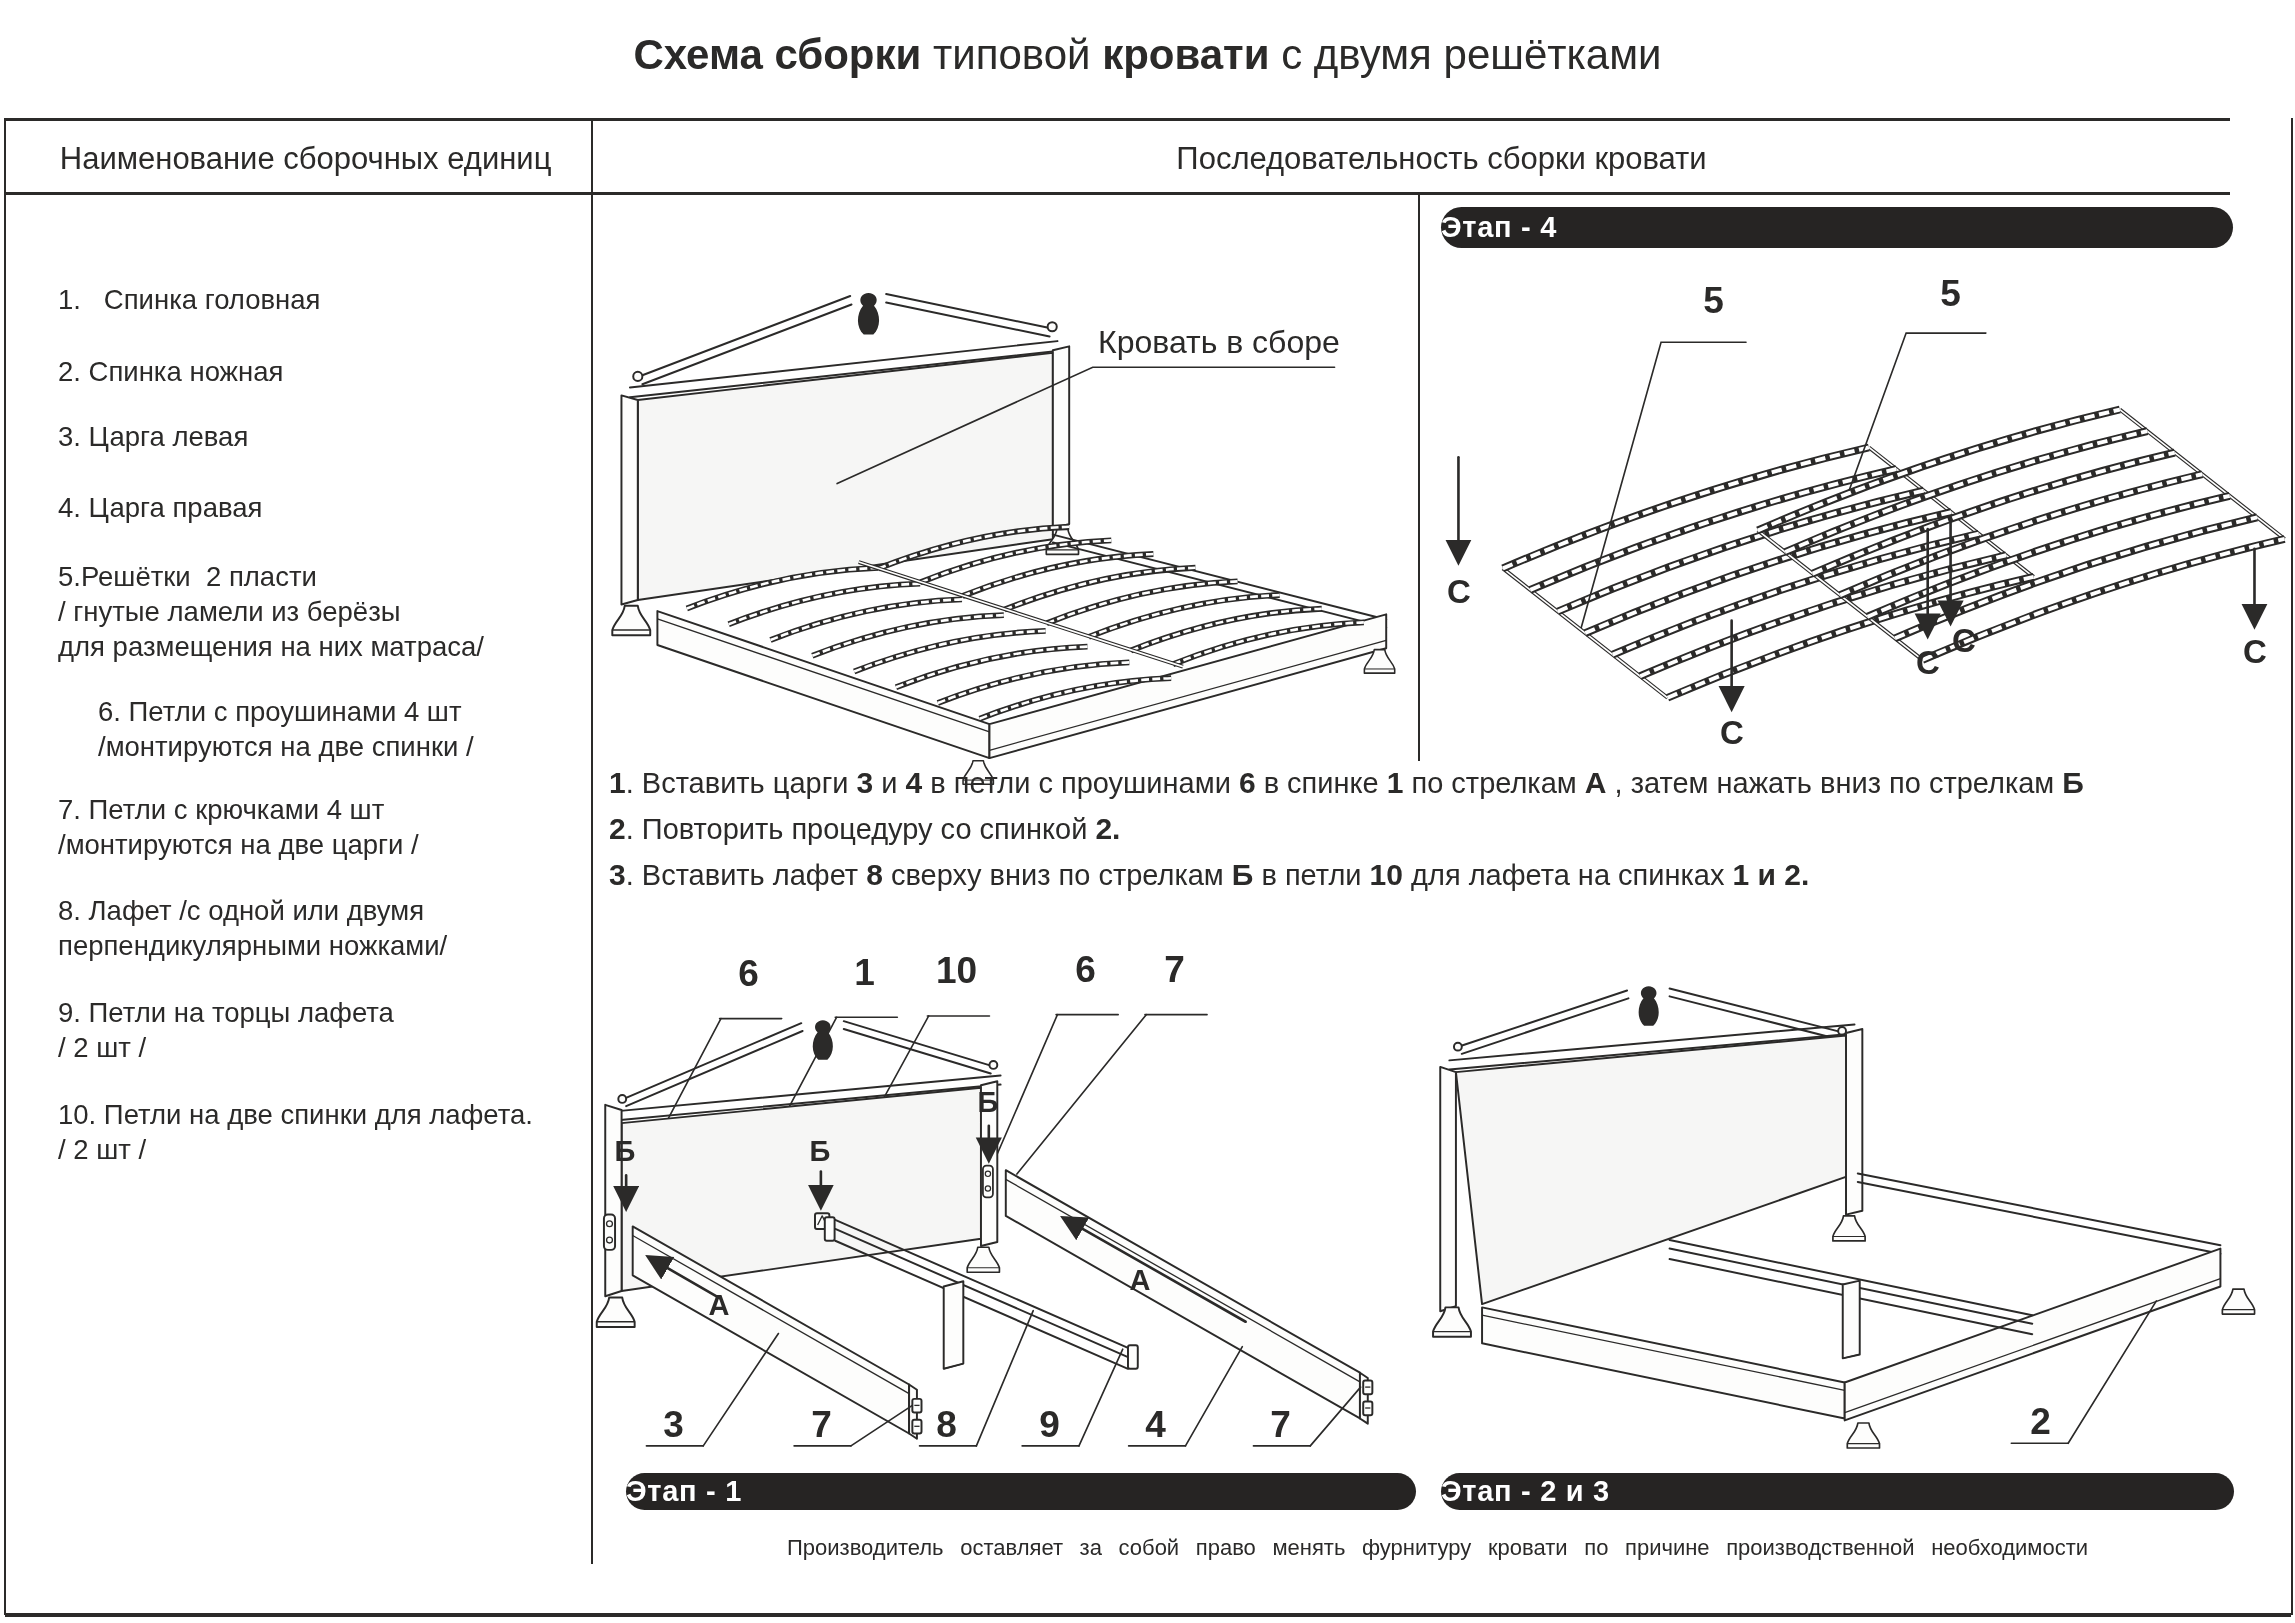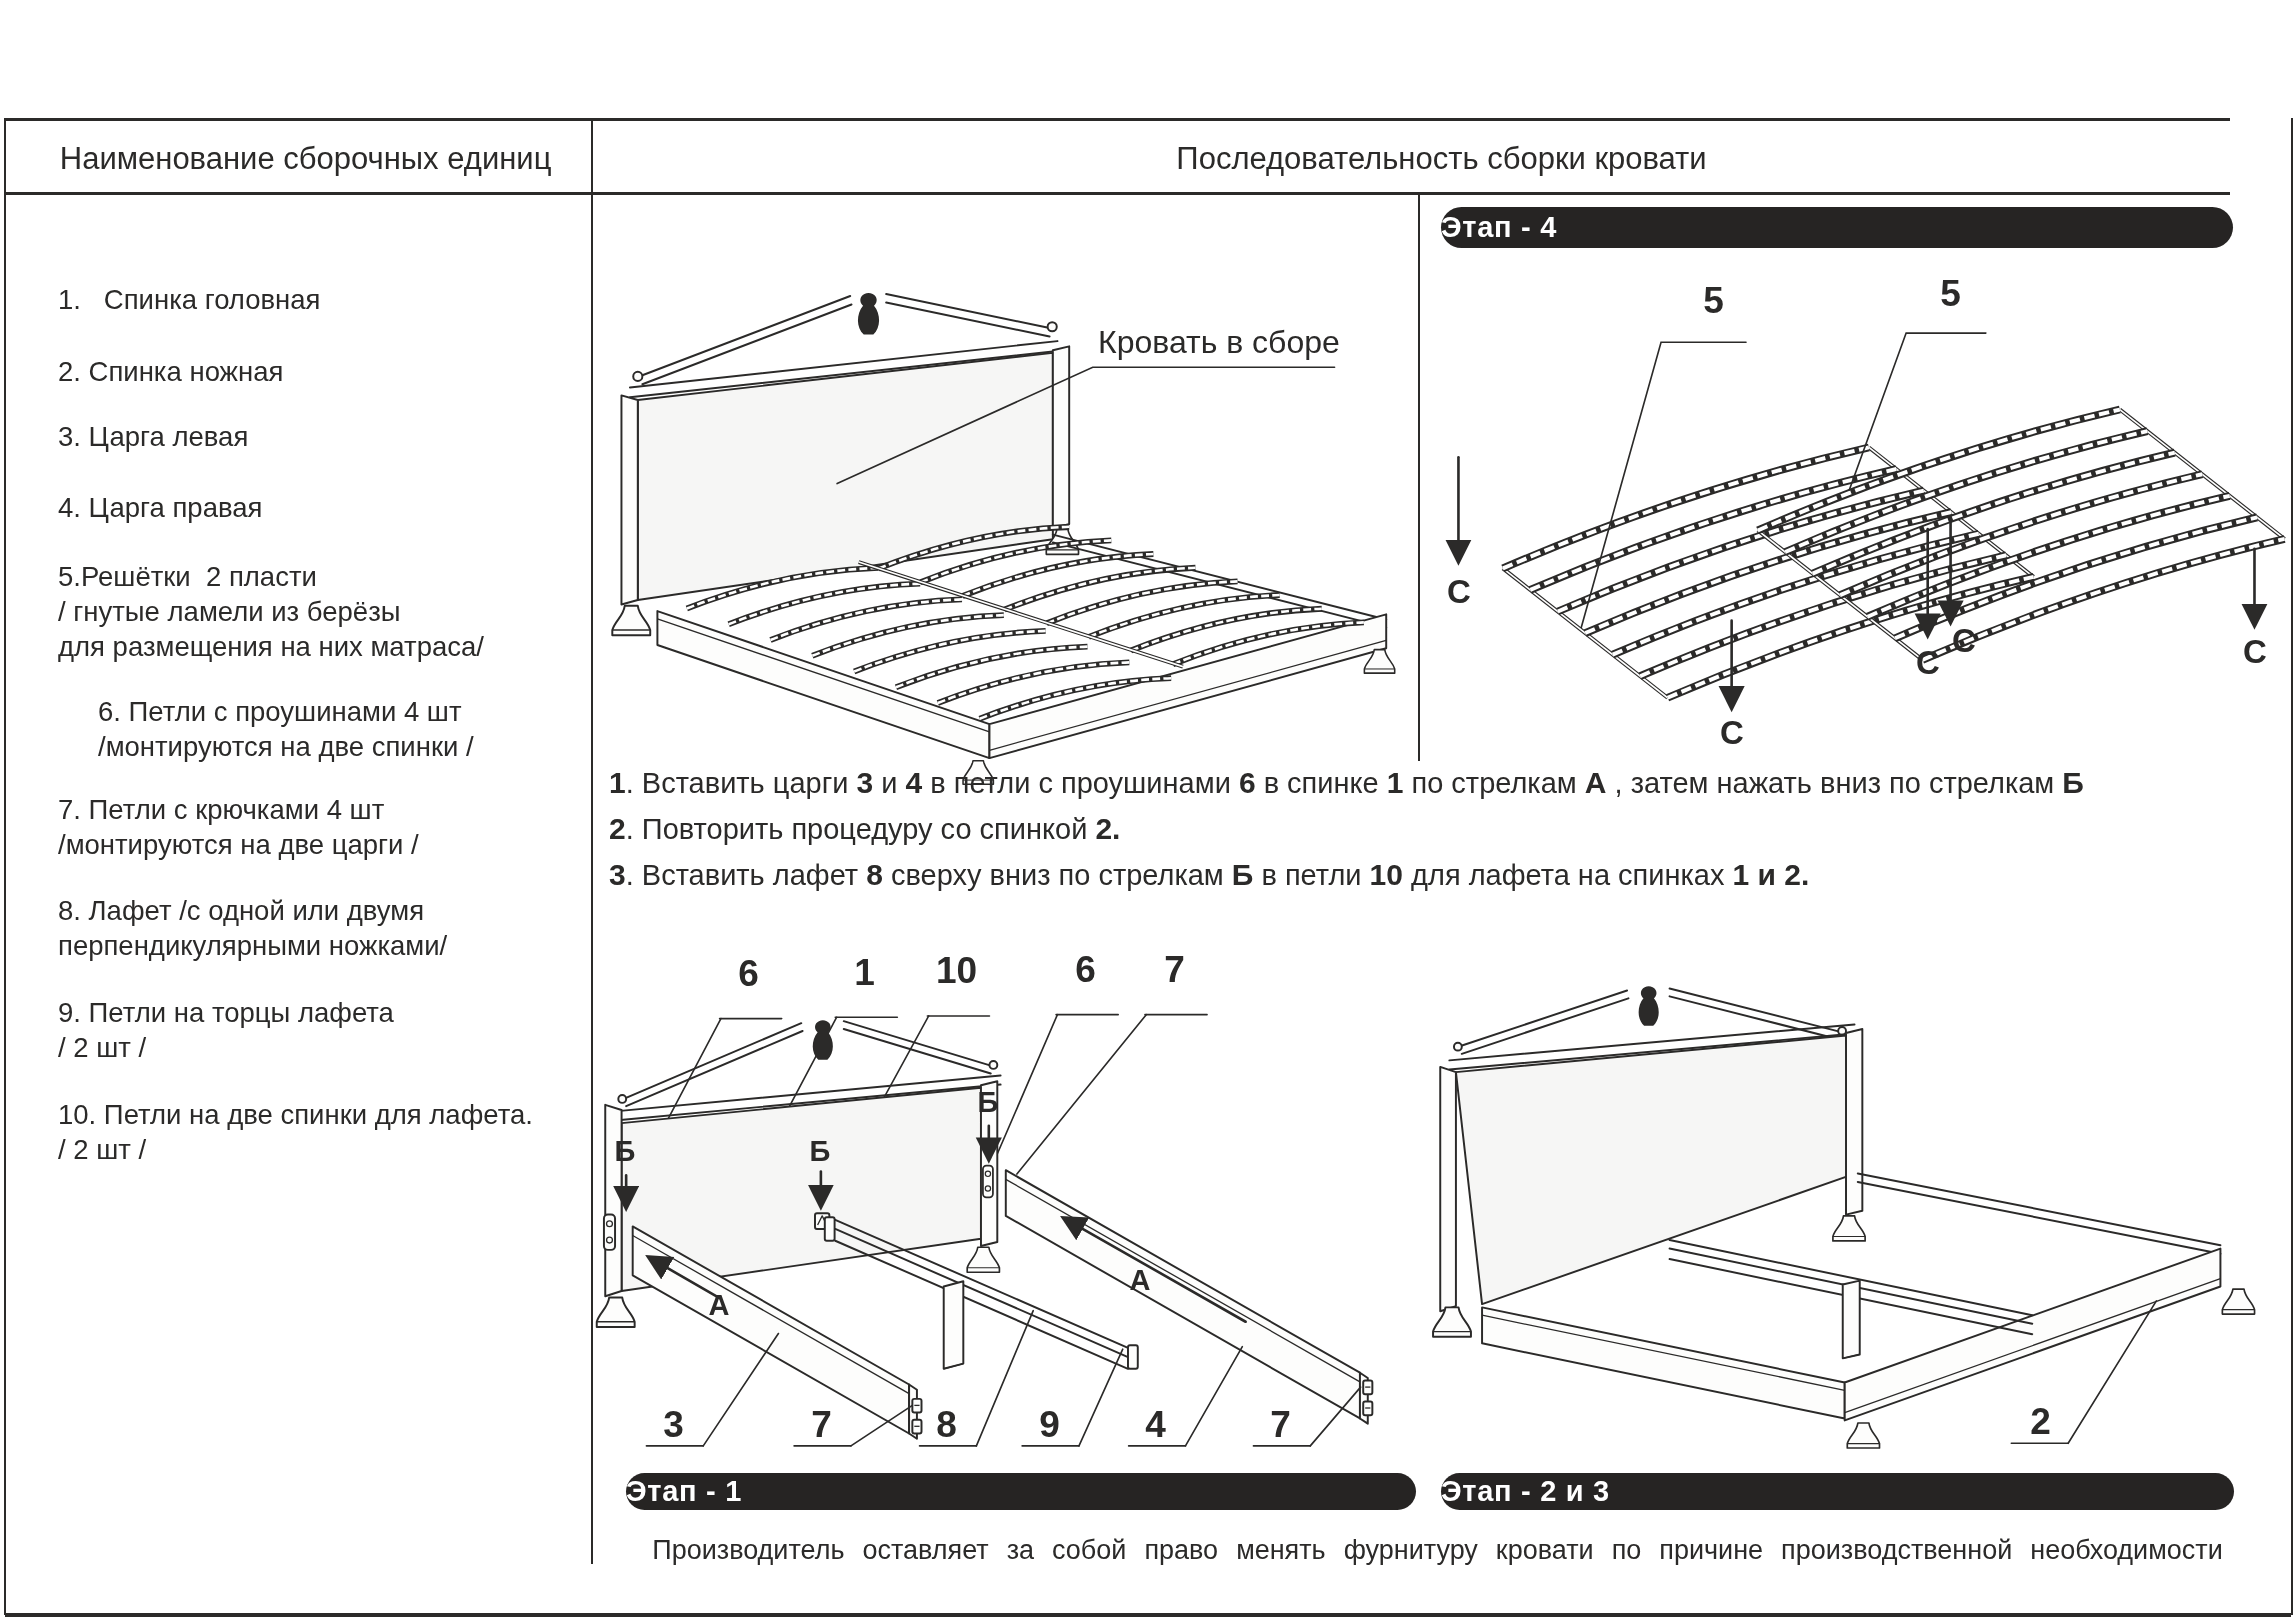--- a/index.html
+++ b/index.html
@@ -13,21 +13,21 @@
   .colhead{position:absolute;font-size:31px;text-align:center;}
   .bar{position:absolute;background:#262423;border-radius:21px;display:flex;align-items:center;}
   .bar span{color:#ffffff;font-size:29px;font-weight:700;letter-spacing:0.7px;}
   .pitem{position:absolute;left:58px;font-size:27.5px;line-height:35px;}
   .instr{position:absolute;left:609px;font-size:29px;}
   .instr .b{font-weight:700;font-size:30px;}
   .lbl{position:absolute;width:63px;text-align:center;font-weight:700;font-size:37px;}
   .lbl-sm{position:absolute;width:52px;text-align:center;font-weight:700;font-size:29px;}
   .lbl-c{position:absolute;width:52px;text-align:center;font-weight:700;font-size:33px;}
   .freelbl{position:absolute;font-size:32px;}
-  .footer{position:absolute;left:601px;top:1535px;width:1673px;text-align:center;font-size:27px;word-spacing:10.5px;}
+  .footer{position:absolute;left:601px;top:1535px;width:1673px;text-align:center;font-size:22px;word-spacing:10.5px;}
   svg{position:absolute;overflow:visible;}
   svg .o{fill:none;stroke:#2b2a29;stroke-width:3;stroke-linejoin:round;stroke-linecap:round;}
   svg .o2{fill:none;stroke:#2b2a29;stroke-width:2;stroke-linejoin:round;}
   svg .f{fill:#fdfdfc;stroke:#2b2a29;stroke-width:3;stroke-linejoin:round;}
   svg .fg{fill:#f6f6f5;stroke:#2b2a29;stroke-width:3;stroke-linejoin:round;}
   svg .ink{fill:#2b2a29;stroke:none;}
   svg .ld{fill:none;stroke:#2b2a29;stroke-width:2.5;stroke-linecap:round;}
   svg .ar{fill:none;stroke:#2b2a29;stroke-width:4;stroke-linecap:round;}
   svg .dbl{fill:none;stroke:#2b2a29;stroke-width:6;}
   svg .dblw{fill:none;stroke:#ffffff;stroke-width:2.5;}
@@ -38,20 +38,21 @@
 <div id="sheet">
 
   <div class="hline" style="left:5.2px;top:118px;width:2225px;"></div>
   <div class="hline" style="left:5.2px;top:192px;width:2225px;"></div>
   <div class="hline" style="left:5.2px;top:1613px;width:2286px;height:3.9px;"></div>
   <div class="vline" style="left:3.9px;top:118px;height:1497px;"></div>
   <div class="vline" style="left:2291px;top:118px;height:1497px;"></div>
   <div class="vline" style="left:591px;top:118px;height:1446px;"></div>
   <div class="vline" style="left:1418px;top:192px;height:569px;"></div>
 
+  <div class="title"><span class="b" style="white-space: pre-wrap;">Схема сборки</span><span style="white-space: pre-wrap;"> типовой </span><span class="b" style="white-space: pre-wrap;">кровати</span><span style="white-space: pre-wrap;"> с двумя решётками</span></div>
 
   <div class="colhead" style="left:19.6px;top:141px;width:572px;">Наименование  сборочных единиц</div>
   <div class="colhead" style="left:592px;top:141px;width:1699px;">Последовательность сборки кровати</div>
 
   <div>
     <div class="pitem pre" style="top:282px;">1.   Спинка головная</div>
     <div class="pitem pre" style="top:354px;">2. Спинка ножная</div>
     <div class="pitem pre" style="top:419px;">3. Царга левая</div>
     <div class="pitem pre" style="top:490px;">4. Царга правая</div>
     <div class="pitem pre" style="top:559px;">5.Решётки  2 пласти

